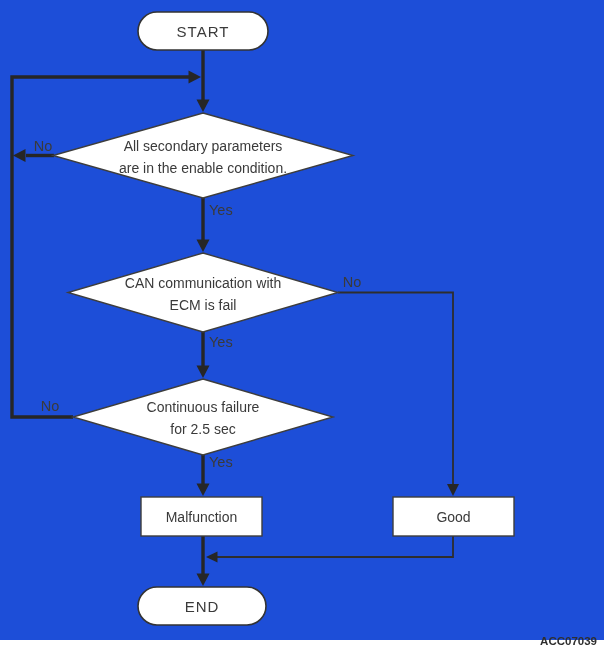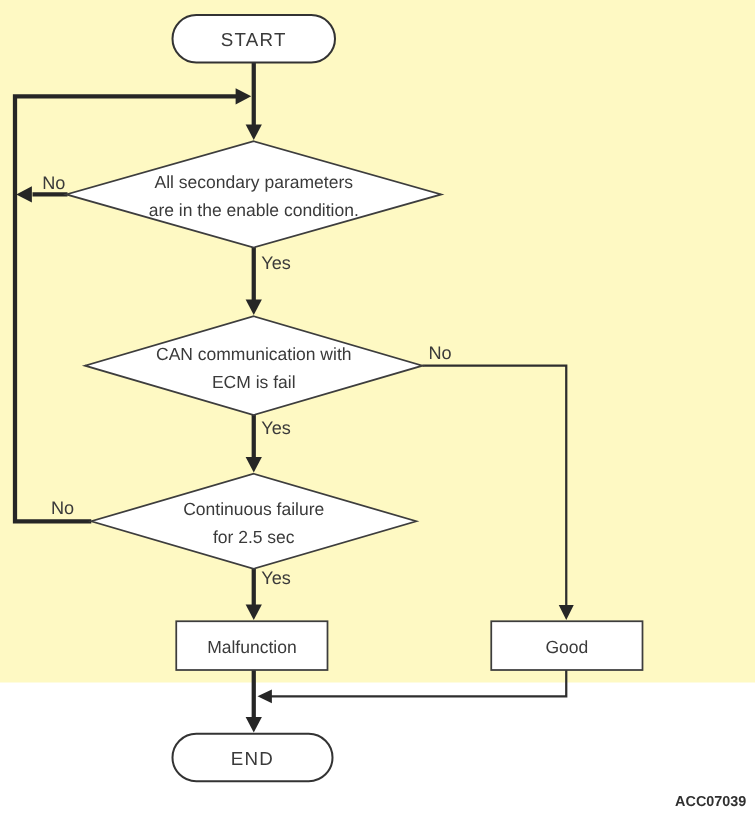--- a/index.html
+++ b/index.html
@@ -7,22 +7,22 @@
     padding: 0;
     background: #ffffff;
     width: 604px;
     height: 656px;
     overflow: hidden;
     font-family: "Liberation Sans", sans-serif;
   }
   .canvas-wrap {
     position: relative;
     width: 604px;
-    height: 546px;
-    background: #fef9c3;
+    height: 640px;
+    background: #1d4ed8;
   }
   svg { display: block; }
 
   .thick-line {
     stroke: #262626;
     stroke-width: 3.4;
     fill: none;
     stroke-linejoin: miter;
   }
   .thin-line {

